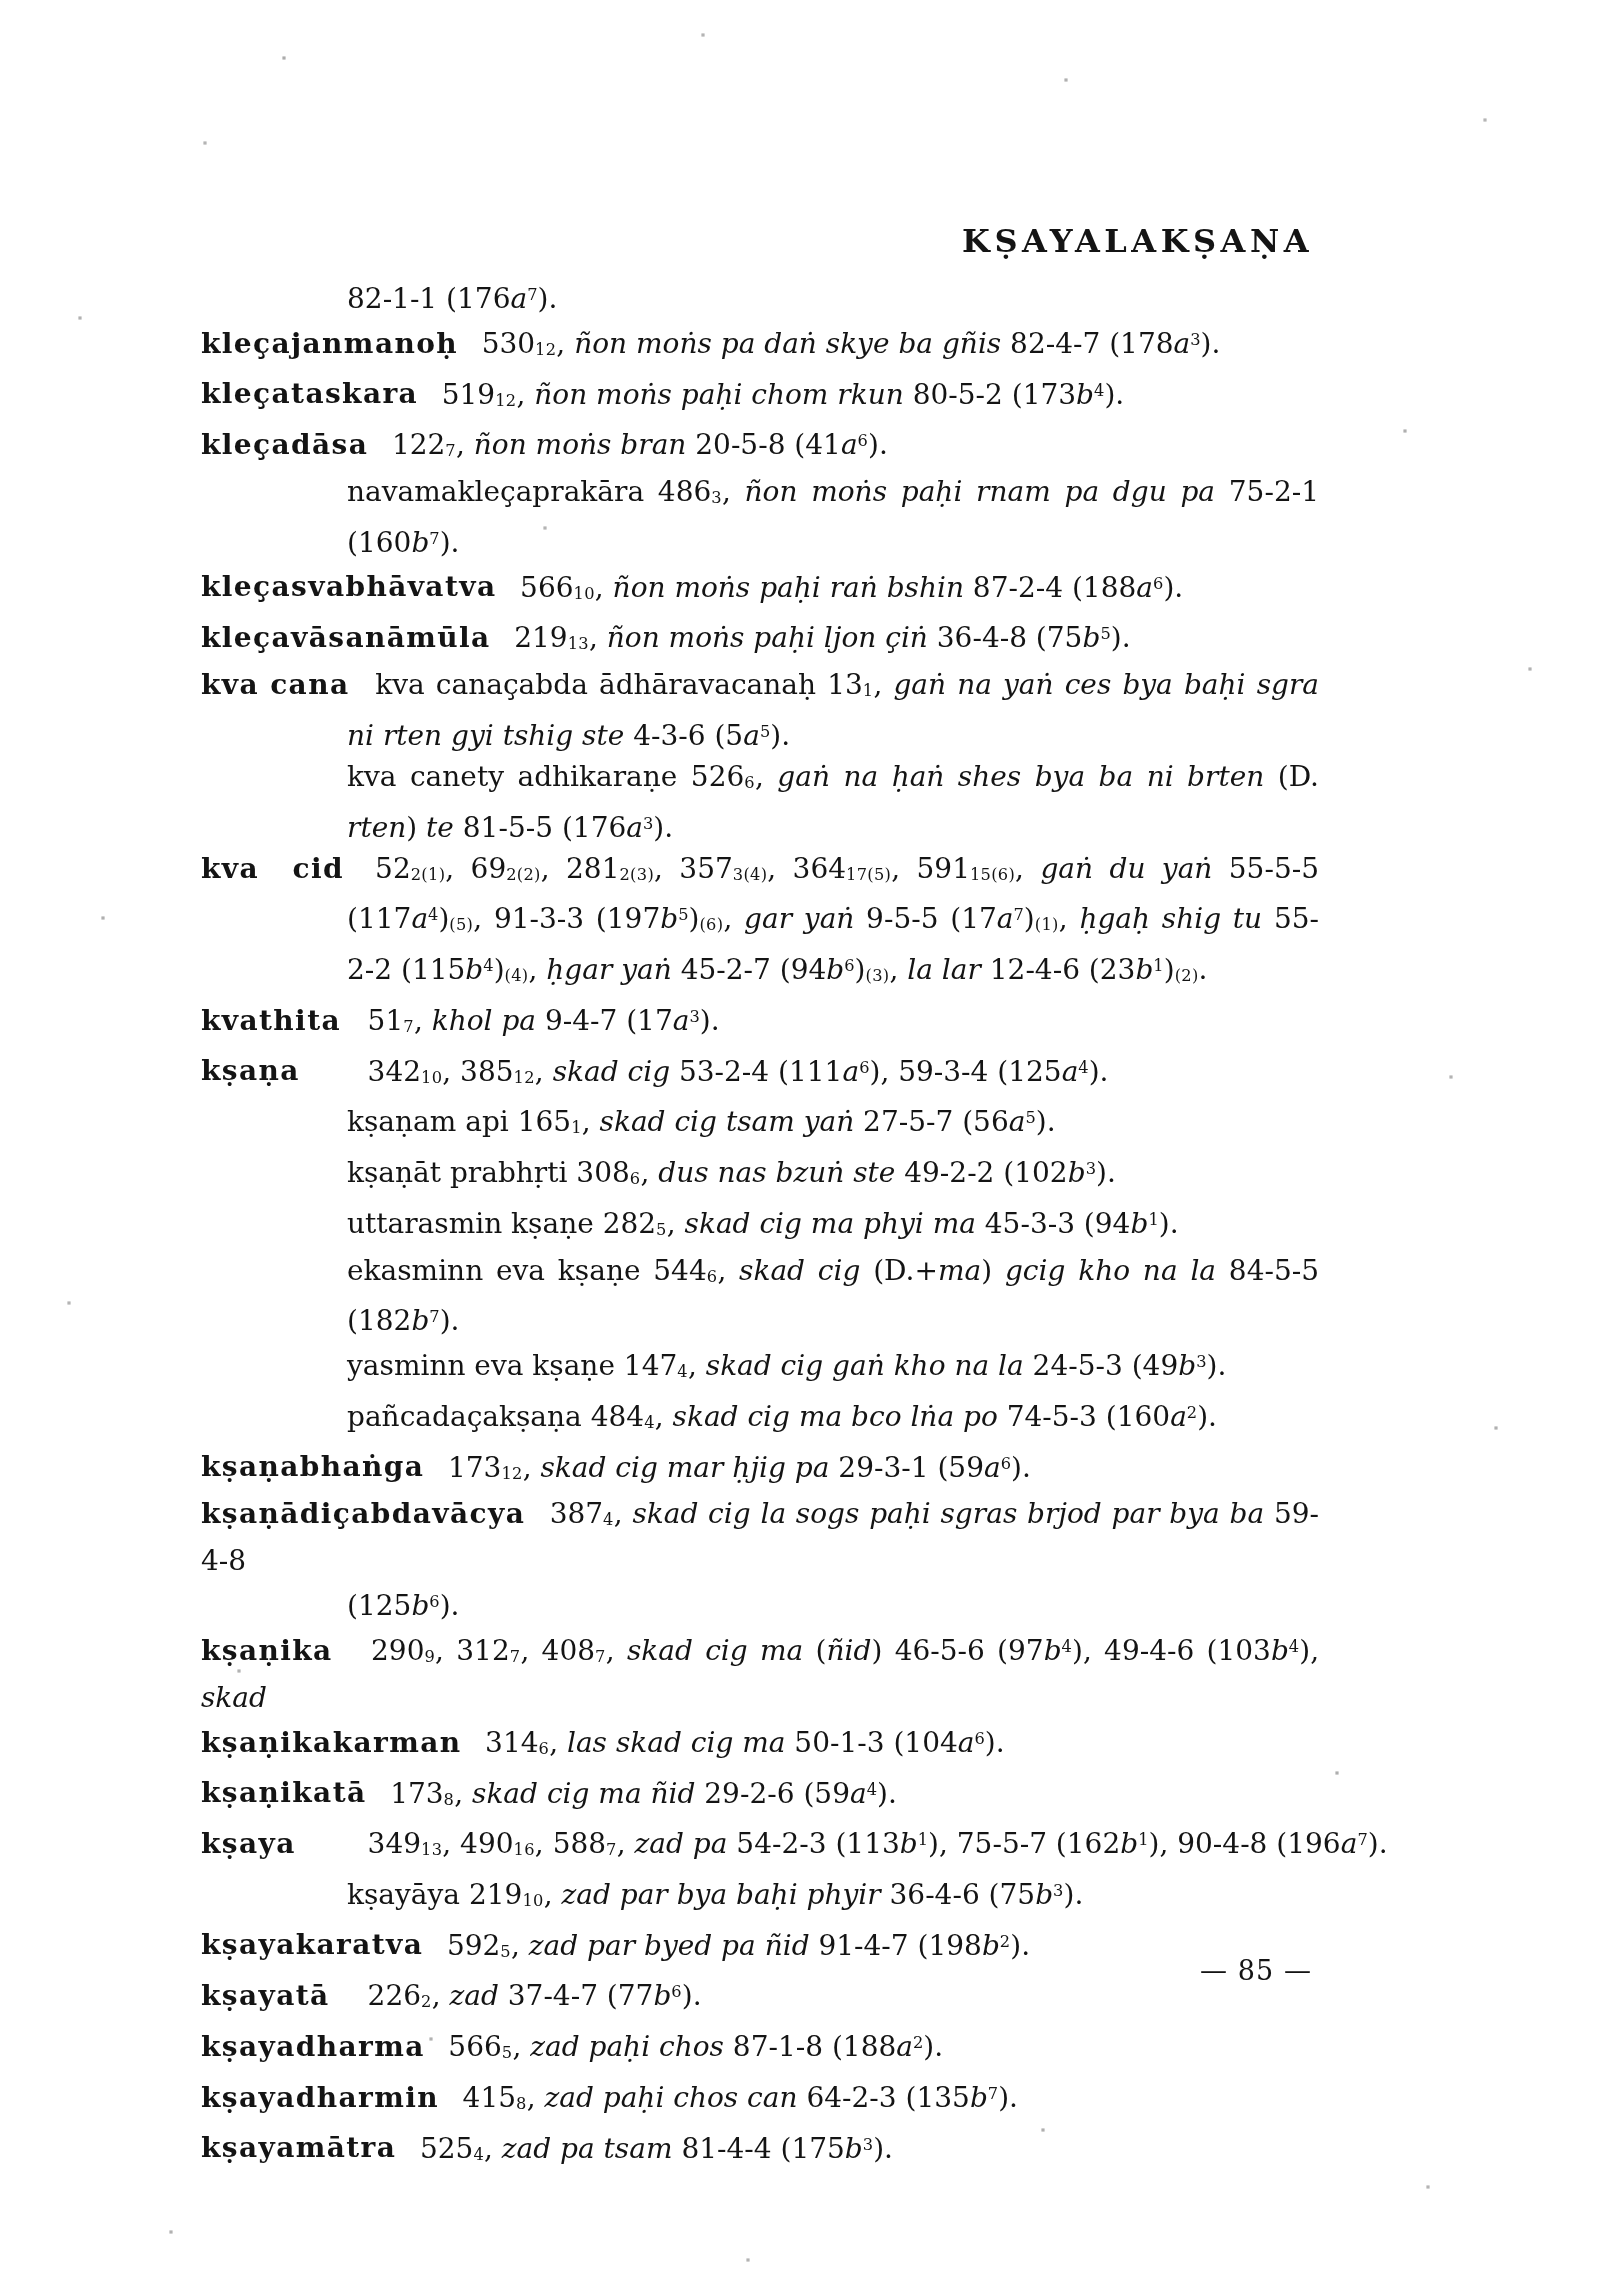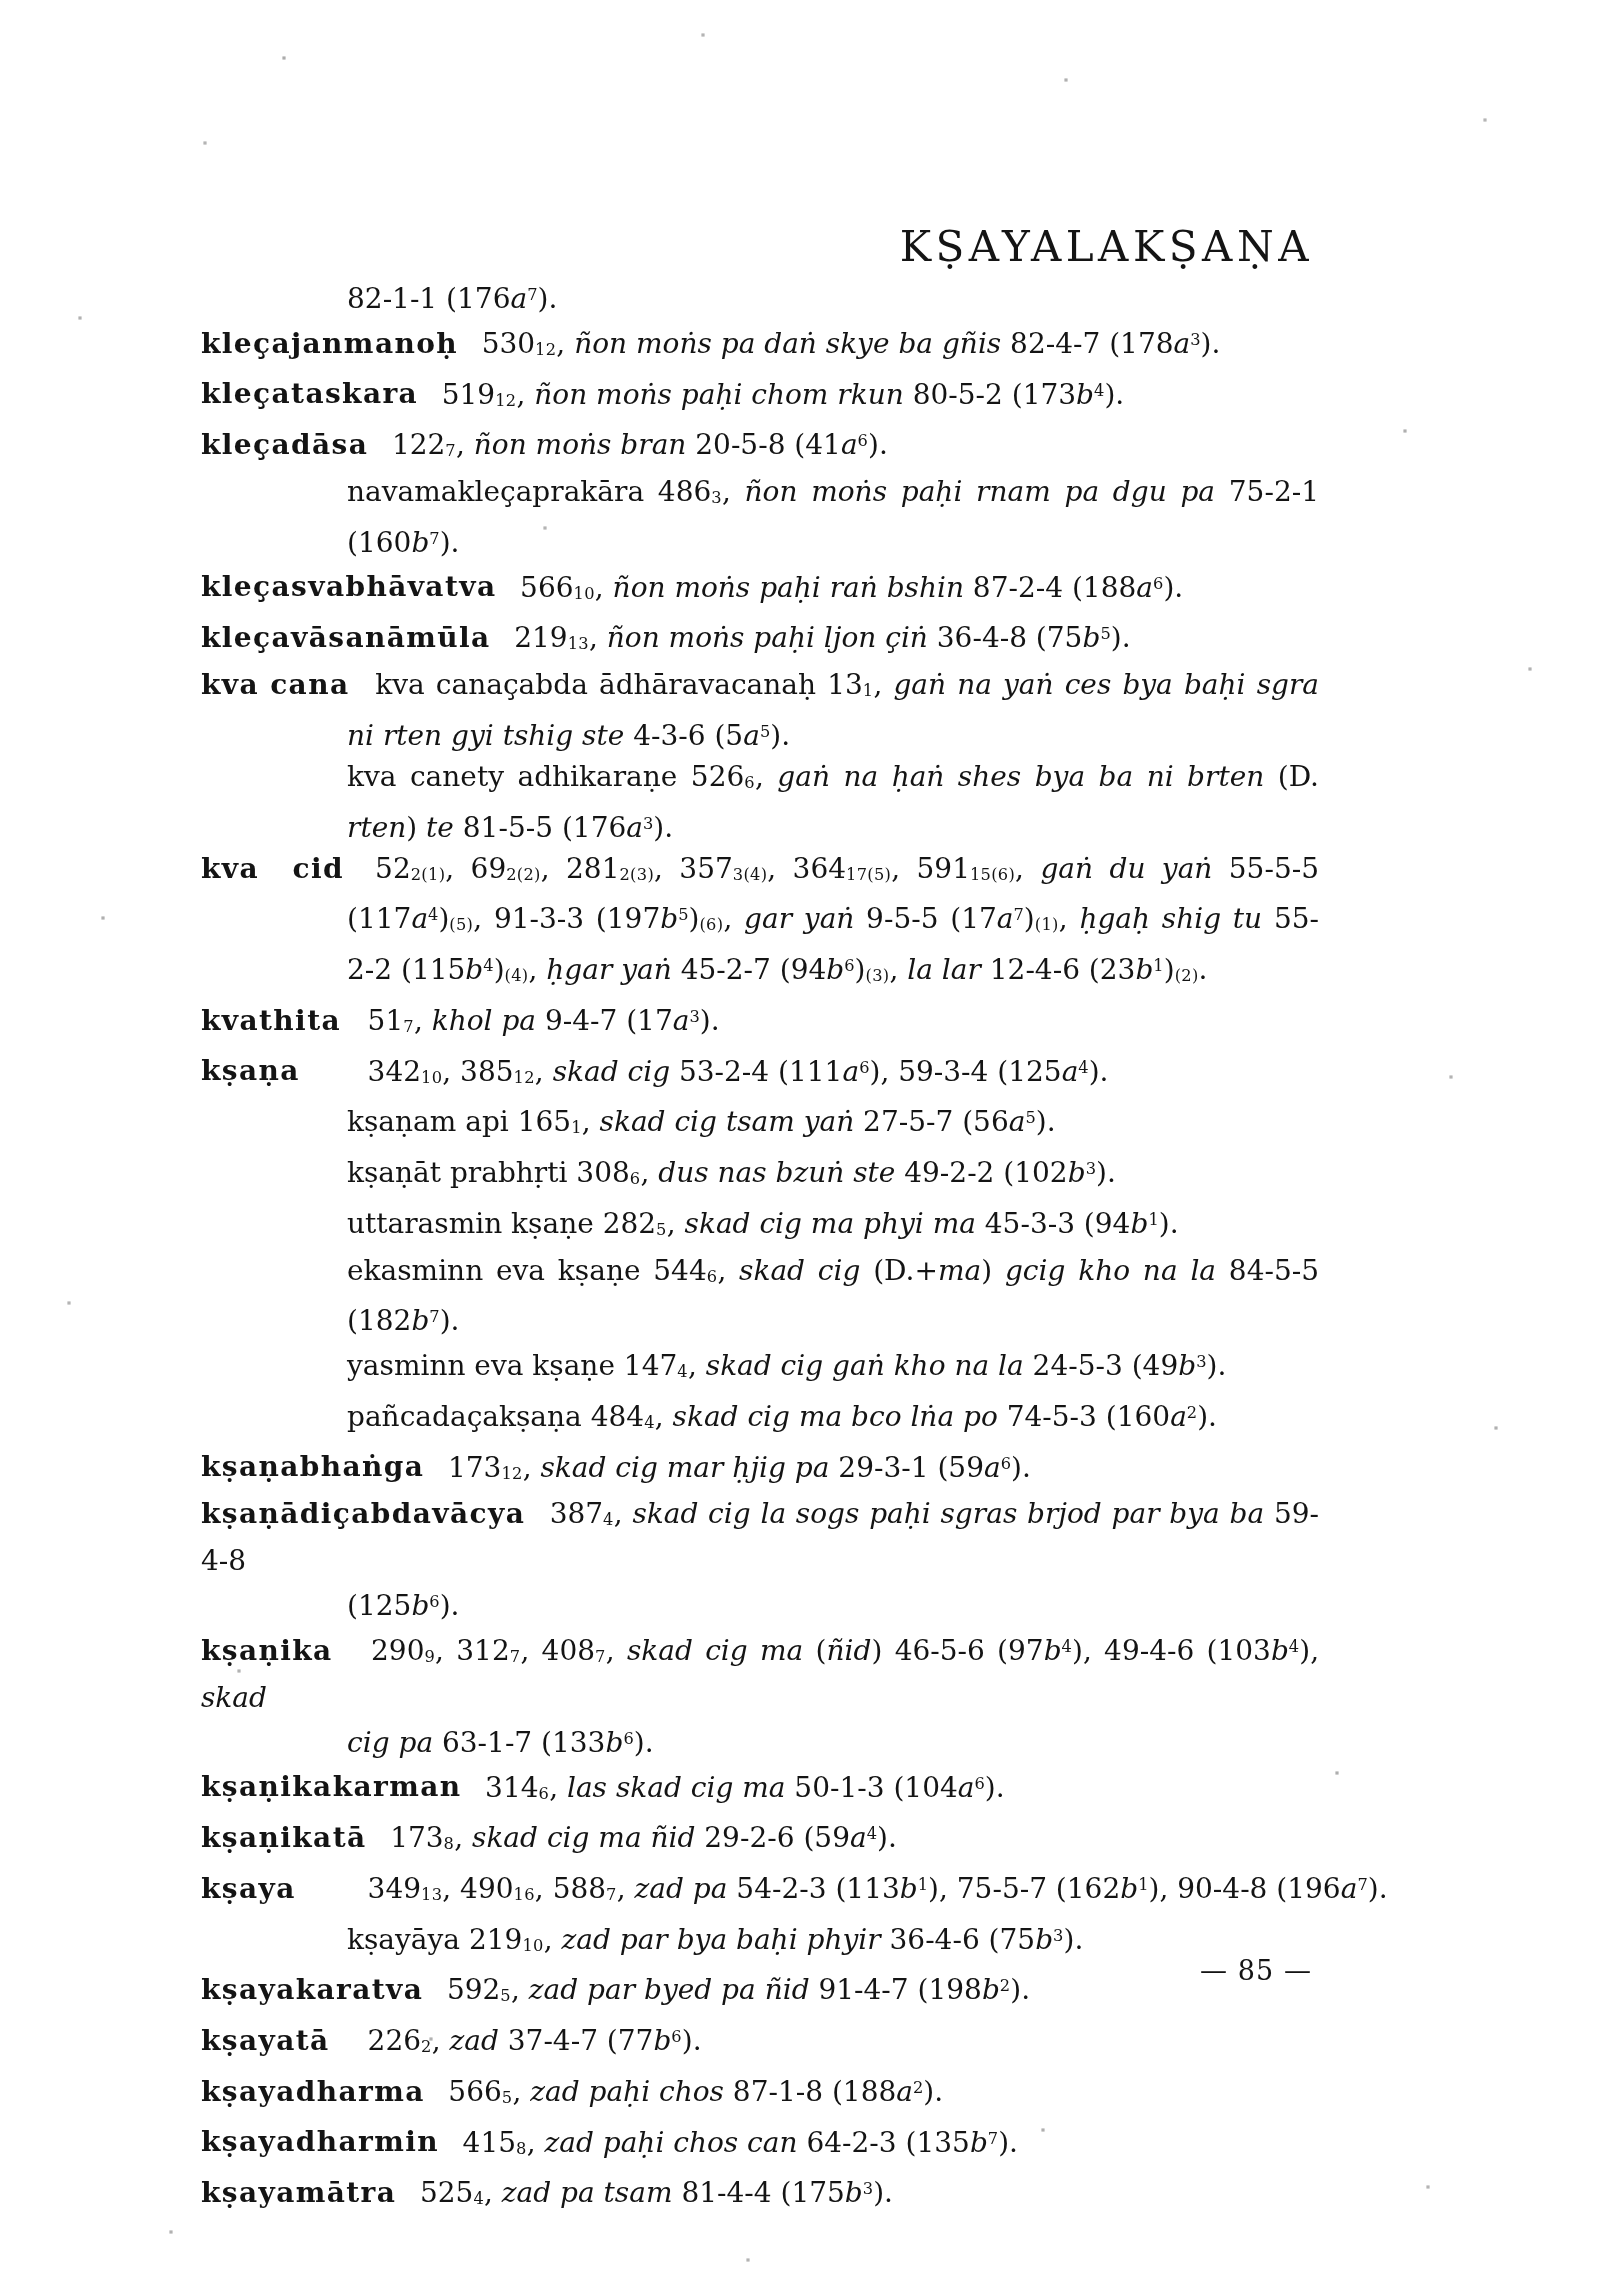--- a/index.html
+++ b/index.html
@@ -7,21 +7,21 @@
     position:relative;
     width:1623px;height:2295px;
     background:#ffffff;
     overflow:hidden;
     font-family:"DejaVu Serif", serif;
     color:#141414;
   }
   .running-head{
     position:absolute;
     top:222px;right:310px;
-    font-size:42px;font-weight:normal;
+    font-size:32px;font-weight:bold;
     letter-spacing:4.5px;
     white-space:nowrap;
   }
   .content{
     position:absolute;
     left:201px;top:274px;
     width:1118px;
     font-size:28px;
     line-height:41px;
   }
@@ -91,21 +91,20 @@
       <div class="line cont"><span class="rm">kṣaṇāt prabhṛti 308</span><span class="sb">6</span><span class="rm">, </span><span class="it">dus nas bzuṅ ste</span><span class="rm"> 49-2-2 (102</span><span class="it">b</span><span class="sp">3</span><span class="rm">).</span></div>
       <div class="line cont"><span class="rm">uttarasmin kṣaṇe 282</span><span class="sb">5</span><span class="rm">, </span><span class="it">skad cig ma phyi ma</span><span class="rm"> 45-3-3 (94</span><span class="it">b</span><span class="sp">1</span><span class="rm">).</span></div>
       <div class="line cont j"><span class="rm">ekasminn eva kṣaṇe 544</span><span class="sb">6</span><span class="rm">, </span><span class="it">skad cig</span><span class="rm"> (D.+</span><span class="it">ma</span><span class="rm">) </span><span class="it">gcig kho na la</span><span class="rm"> 84-5-5</span></div>
       <div class="line cont"><span class="rm">(182</span><span class="it">b</span><span class="sp">7</span><span class="rm">).</span></div>
       <div class="line cont"><span class="rm">yasminn eva kṣaṇe 147</span><span class="sb">4</span><span class="rm">, </span><span class="it">skad cig gaṅ kho na la</span><span class="rm"> 24-5-3 (49</span><span class="it">b</span><span class="sp">3</span><span class="rm">).</span></div>
       <div class="line cont"><span class="rm">pañcadaçakṣaṇa 484</span><span class="sb">4</span><span class="rm">, </span><span class="it">skad cig ma bco lṅa po</span><span class="rm"> 74-5-3 (160</span><span class="it">a</span><span class="sp">2</span><span class="rm">).</span></div>
       <div class="line head"><span class="hw">kṣaṇabhaṅga</span> <span class="rm">173</span><span class="sb">12</span><span class="rm">, </span><span class="it">skad cig mar ḥjig pa</span><span class="rm"> 29-3-1 (59</span><span class="it">a</span><span class="sp">6</span><span class="rm">).</span></div>
       <div class="line head j"><span class="hw">kṣaṇādiçabdavācya</span> <span class="rm">387</span><span class="sb">4</span><span class="rm">, </span><span class="it">skad cig la sogs paḥi sgras brjod par bya ba</span><span class="rm"> 59-4-8</span></div>
       <div class="line cont"><span class="rm">(125</span><span class="it">b</span><span class="sp">6</span><span class="rm">).</span></div>
       <div class="line head j"><span class="hw">kṣaṇika</span> <span class="rm">290</span><span class="sb">9</span><span class="rm">, 312</span><span class="sb">7</span><span class="rm">, 408</span><span class="sb">7</span><span class="rm">, </span><span class="it">skad cig ma</span><span class="rm"> (</span><span class="it">ñid</span><span class="rm">) 46-5-6 (97</span><span class="it">b</span><span class="sp">4</span><span class="rm">), 49-4-6 (103</span><span class="it">b</span><span class="sp">4</span><span class="rm">), </span><span class="it">skad</span></div>
-      <div class="line cont"><span class="it">cig pa</span><span class="rm"> 63-1-7 (133</span><span class="it">b</span><span class="sp">6</span><span class="rm">).</span></div>
       <div class="line head"><span class="hw">kṣaṇikakarman</span> <span class="rm">314</span><span class="sb">6</span><span class="rm">, </span><span class="it">las skad cig ma</span><span class="rm"> 50-1-3 (104</span><span class="it">a</span><span class="sp">6</span><span class="rm">).</span></div>
       <div class="line head"><span class="hw">kṣaṇikatā</span> <span class="rm">173</span><span class="sb">8</span><span class="rm">, </span><span class="it">skad cig ma ñid</span><span class="rm"> 29-2-6 (59</span><span class="it">a</span><span class="sp">4</span><span class="rm">).</span></div>
       <div class="line head"><span class="hw">kṣaya</span> <span class="rm">349</span><span class="sb">13</span><span class="rm">, 490</span><span class="sb">16</span><span class="rm">, 588</span><span class="sb">7</span><span class="rm">, </span><span class="it">zad pa</span><span class="rm"> 54-2-3 (113</span><span class="it">b</span><span class="sp">1</span><span class="rm">), 75-5-7 (162</span><span class="it">b</span><span class="sp">1</span><span class="rm">), 90-4-8 (196</span><span class="it">a</span><span class="sp">7</span><span class="rm">).</span></div>
       <div class="line cont"><span class="rm">kṣayāya 219</span><span class="sb">10</span><span class="rm">, </span><span class="it">zad par bya baḥi phyir</span><span class="rm"> 36-4-6 (75</span><span class="it">b</span><span class="sp">3</span><span class="rm">).</span></div>
       <div class="line head"><span class="hw">kṣayakaratva</span> <span class="rm">592</span><span class="sb">5</span><span class="rm">, </span><span class="it">zad par byed pa ñid</span><span class="rm"> 91-4-7 (198</span><span class="it">b</span><span class="sp">2</span><span class="rm">).</span></div>
       <div class="line head"><span class="hw">kṣayatā</span> <span class="rm">226</span><span class="sb">2</span><span class="rm">, </span><span class="it">zad</span><span class="rm"> 37-4-7 (77</span><span class="it">b</span><span class="sp">6</span><span class="rm">).</span></div>
       <div class="line head"><span class="hw">kṣayadharma</span> <span class="rm">566</span><span class="sb">5</span><span class="rm">, </span><span class="it">zad paḥi chos</span><span class="rm"> 87-1-8 (188</span><span class="it">a</span><span class="sp">2</span><span class="rm">).</span></div>
       <div class="line head"><span class="hw">kṣayadharmin</span> <span class="rm">415</span><span class="sb">8</span><span class="rm">, </span><span class="it">zad paḥi chos can</span><span class="rm"> 64-2-3 (135</span><span class="it">b</span><span class="sp">7</span><span class="rm">).</span></div>
       <div class="line head"><span class="hw">kṣayamātra</span> <span class="rm">525</span><span class="sb">4</span><span class="rm">, </span><span class="it">zad pa tsam</span><span class="rm"> 81-4-4 (175</span><span class="it">b</span><span class="sp">3</span><span class="rm">).</span></div>
     </div>

